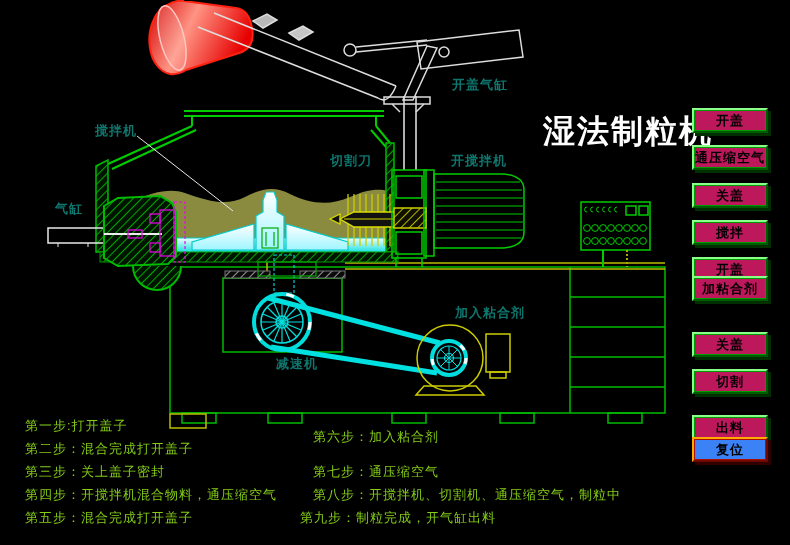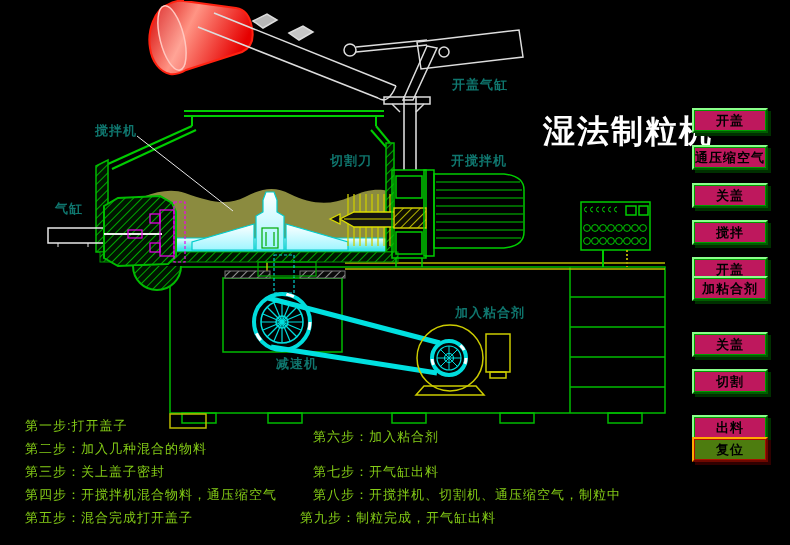--- a/index.html
+++ b/index.html
@@ -18,21 +18,21 @@
   .btn{
     position:absolute;left:692px;width:72px;height:21px;background:#be185d;
     border-top:2px solid #8aff8a;border-left:2px solid #8aff8a;
     border-bottom:2px solid #005c00;border-right:2px solid #005c00;
     box-shadow:3px 3px 0 #003000, inset 0 0 0 1px #009c00;
     color:#000;font-size:13px;font-weight:bold;letter-spacing:1px;
     display:flex;align-items:center;justify-content:center;cursor:pointer;
     white-space:nowrap;
   }
   .btn.red{
-    background:#4d7c0f;
+    background:#3b82f6;
     border-top:2px solid #ffaa00;border-left:2px solid #ffaa00;
     border-bottom:2px solid #6e0800;border-right:2px solid #6e0800;
     box-shadow:3px 3px 0 #300000, inset 0 0 0 1px #aa1000;
     font-family:Liberation Mono, monospace;
   }
   .step{
     position:absolute;color:#84cc16;font-size:13px;letter-spacing:1px;white-space:pre;
   }
 </style>
 </head>
@@ -284,20 +284,20 @@
 <div class="btn" style="top:183px">关盖</div>
 <div class="btn" style="top:220px">搅拌</div>
 <div class="btn" style="top:257px">开盖</div>
 <div class="btn" style="top:276px">加粘合剂</div>
 <div class="btn" style="top:332px">关盖</div>
 <div class="btn" style="top:369px">切割</div>
 <div class="btn" style="top:415px">出料</div>
 <div class="btn red" style="top:437px">复位</div>
 
 <div class="step" style="left:25px;top:417px">第一步:打开盖子</div>
-<div class="step" style="left:25px;top:440px">第二步：加入几种混合的物料</div>
+<div class="step" style="left:25px;top:440px">第二步：混合完成打开盖子</div>
 <div class="step" style="left:25px;top:463px">第三步：关上盖子密封</div>
 <div class="step" style="left:25px;top:486px">第四步：开搅拌机混合物料，通压缩空气</div>
 <div class="step" style="left:25px;top:509px">第五步：混合完成打开盖子</div>
 <div class="step" style="left:313px;top:428px">第六步：加入粘合剂</div>
-<div class="step" style="left:313px;top:463px">第七步：开气缸出料</div>
+<div class="step" style="left:313px;top:463px">第七步：通压缩空气</div>
 <div class="step" style="left:313px;top:486px">第八步：开搅拌机、切割机、通压缩空气，制粒中</div>
 <div class="step" style="left:300px;top:509px">第九步：制粒完成，开气缸出料</div>
 
 </body></html>

